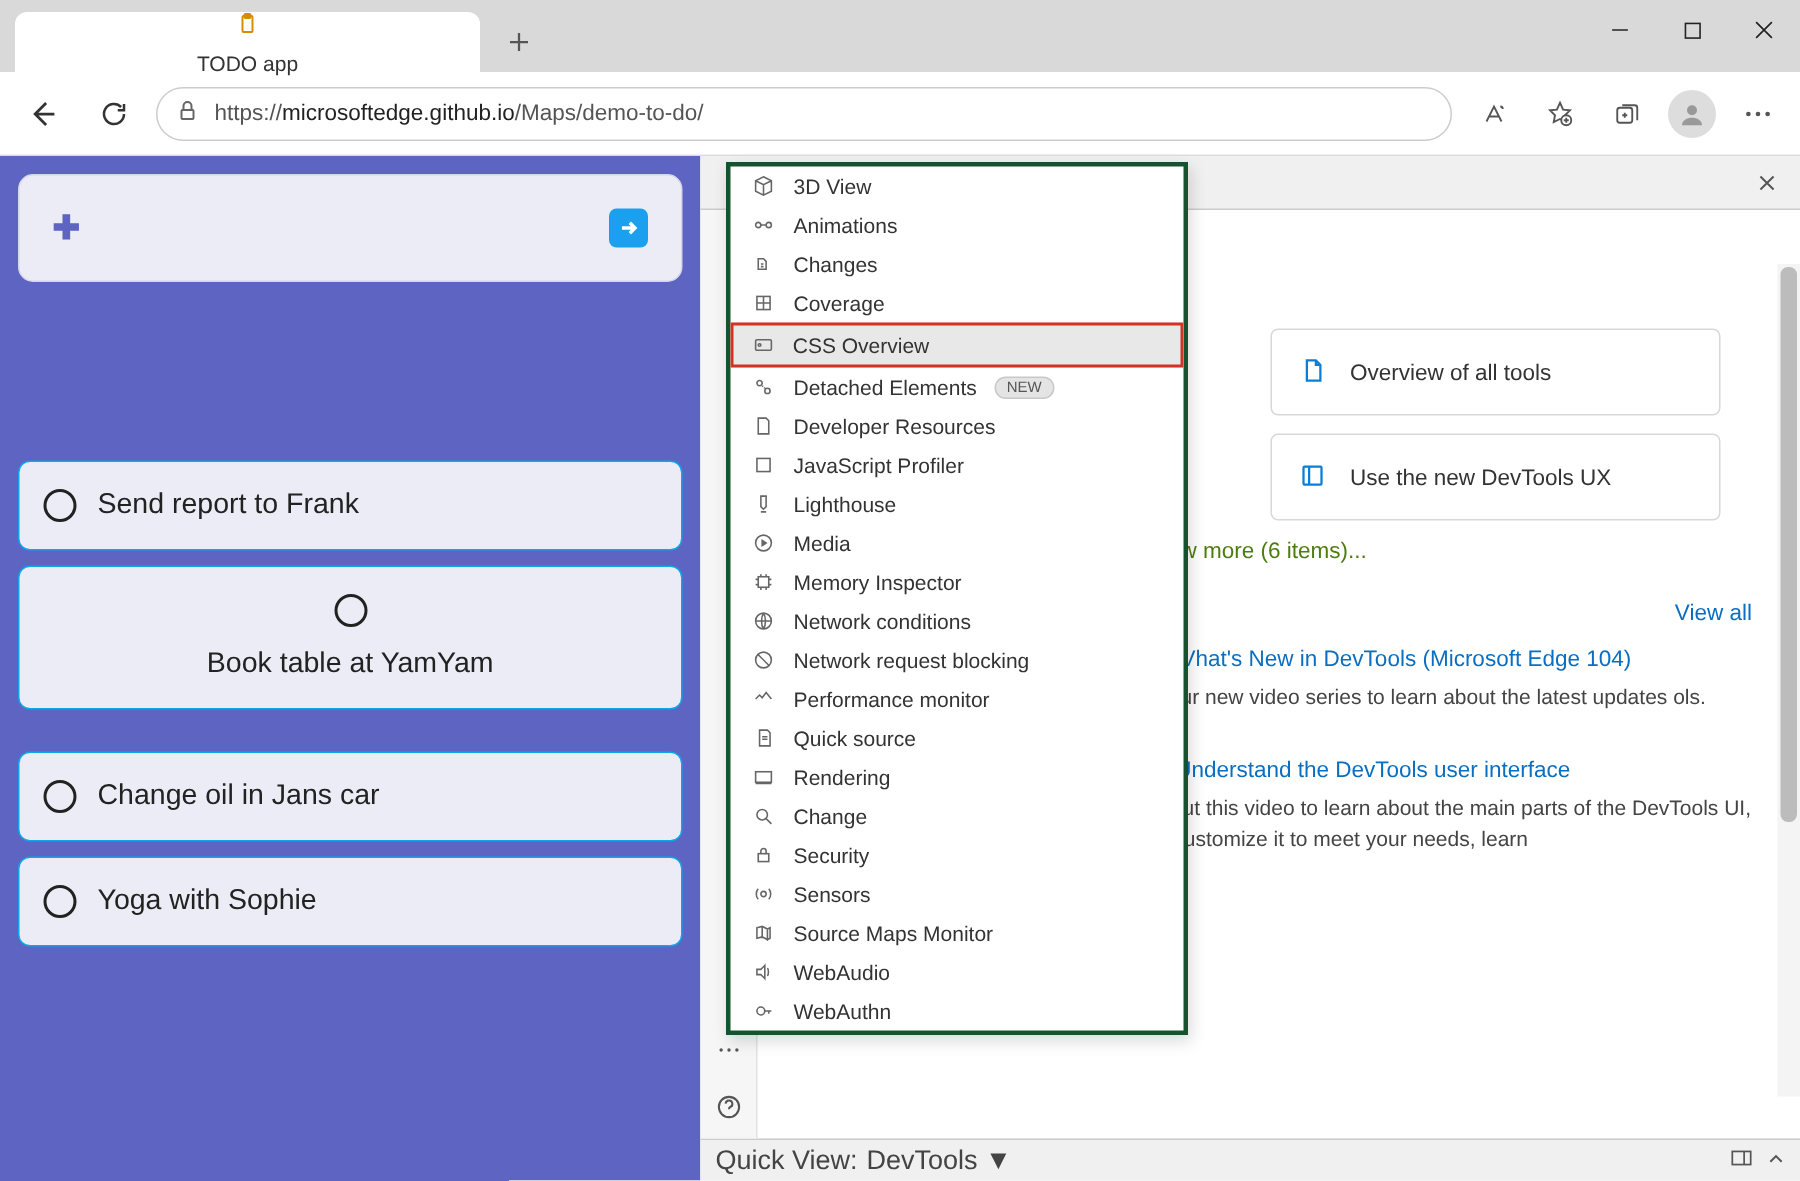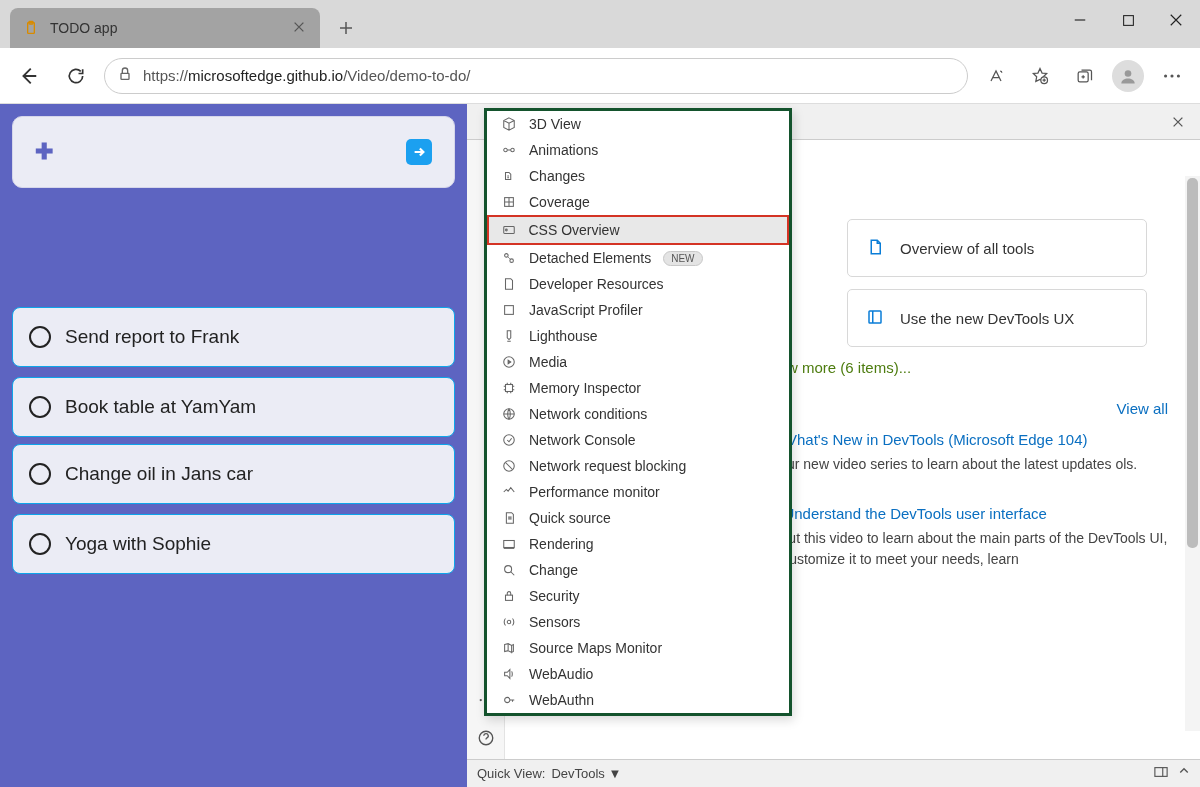--- a/index.html
+++ b/index.html
@@ -1,19 +1,19 @@
 <!DOCTYPE html>
 <html><head>
 <meta charset="utf-8">
 <style>
 * { margin: 0; padding: 0; box-sizing: border-box; font-family: 'Segoe UI', sans-serif; }
 body { width: 1200px; height: 787px; background: #e5e5e5; overflow: hidden; position: relative; }
 
 .titlebar { height: 48px; background: #d9d9d9; display: flex; align-items: flex-start; }
-.tab { margin-top: 8px; margin-left: 10px; background: #a3a3a3; width: 310px; height: 40px; border-radius: 8px 8px 0 0; display: flex; align-items: center; padding: 0 12px; gap: 10px; }
+.tab { margin-top: 8px; margin-left: 10px; background: #ffffff; width: 310px; height: 40px; border-radius: 8px 8px 0 0; display: flex; align-items: center; padding: 0 12px; gap: 10px; flex-direction: column; }
 .tab-icon { width: 18px; height: 18px; display: flex; align-items: center; justify-content: center; color: #d88b00; }
 .tab-title { flex: 1; font-size: 14px; color: #333; }
 .tab-close { width: 16px; height: 16px; cursor: pointer; color: #555; }
 .newtab { width: 32px; height: 32px; margin-top: 12px; margin-left: 10px; display: flex; align-items: center; justify-content: center; cursor: pointer; color: #555; }
 .win-controls { margin-left: auto; display: flex; }
 .win-btn { width: 48px; height: 40px; display: flex; align-items: center; justify-content: center; cursor: pointer; color: #222; }
 
 .addrbar { height: 56px; background: #fff; display: flex; align-items: center; padding: 0 8px; gap: 8px; border-bottom: 1px solid #ddd; }
 .nav-btn { width: 40px; height: 40px; display: flex; align-items: center; justify-content: center; cursor: pointer; color: #333; border-radius: 4px; }
 .url-field { flex: 1; height: 36px; border: 1px solid #ccc; border-radius: 18px; display: flex; align-items: center; padding: 0 12px; gap: 10px; background: #fff; color: #555; font-size: 15px; }
@@ -50,21 +50,21 @@
 .show-more { color: #4d7c0f; font-size: 15px; margin: 12px 0 24px 250px; cursor: pointer; }
 .view-all { color: #0a6fc1; font-size: 15px; text-align: right; cursor: pointer; margin-bottom: 14px; }
 .article-title { color: #0a6fc1; font-size: 15px; margin-bottom: 6px; cursor: pointer; margin-left: 250px; }
 .article-desc { color: #444; font-size: 14px; line-height: 1.5; margin-left: 250px; margin-bottom: 30px; }
 .article2 { display: flex; gap: 16px; margin-left: 4px; }
 .thumb { width: 180px; height: 68px; background: linear-gradient(135deg, #0a7dd7, #0496d4); border-radius: 4px; flex-shrink: 0; position: relative; }
 .thumb-av { width: 26px; height: 26px; border-radius: 50%; background: #f4c889; position: absolute; top: 8px; left: 12px; }
 .thumb-txt { position: absolute; bottom: 6px; left: 12px; color: #fff; font-size: 11px; font-weight: 600; }
 .article2-body { flex: 1; }
 
-.dt-footer { height: 28px; background: #f0f0f0; border-top: 1px solid #ccc; display: flex; align-items: center; padding: 0 10px; font-size: 13px; color: #444; gap: 6px; }
+.dt-footer { height: 28px; background: #f0f0f0; border-top: 1px solid #ccc; display: flex; align-items: center; padding: 0 10px; font-size: 18px; color: #444; gap: 6px; }
 .dt-footer-right { margin-left: auto; display: flex; gap: 10px; }
 
 .menu { position: absolute; left: 484px; top: 108px; width: 308px; background: #fff; border: 3px solid #14532d; box-shadow: 2px 4px 10px rgba(0,0,0,.15); z-index: 50; }
 .menu-item { display: flex; align-items: center; gap: 12px; padding: 5px 14px; font-size: 14px; color: #333; cursor: pointer; }
 .menu-ic { width: 16px; height: 16px; color: #666; display: flex; align-items: center; justify-content: center; }
 .menu-item.highlight { border: 2.5px solid #d43324; background: #e8e8e8; margin: 0; padding: 5px 11.5px; }
 .badge { background: #e4e4e4; border: 1px solid #c8c8c8; border-radius: 10px; font-size: 10px; padding: 1px 7px; color: #555; }
 
 .scrollbar-track { position: absolute; right: 0; top: 36px; bottom: 28px; width: 15px; background: #f4f4f4; }
 .scrollbar-thumb { position: absolute; right: 2px; top: 2px; width: 11px; height: 370px; background: #bcbcbc; border-radius: 5px; }
@@ -121,21 +121,21 @@
       <svg viewBox="0 0 24 24" width="20" height="20" fill="none" stroke="currentColor" stroke-width="2">
         <path d="M20 12a8 8 0 1 1-2.3-5.6M20 4v5h-5"></path>
       </svg>
     </div>
   <div class="url-field">
     <span><svg viewBox="0 0 24 24" width="16" height="16" fill="none" stroke="#666" stroke-width="2">
           <rect x="6" y="11" width="12" height="9" rx="1"></rect>
           <path d="M8 11V7a4 4 0 0 1 8 0v4"></path>
         </svg></span>
     <span>
-      <span>https://</span><span class="url-part-dark">microsoftedge.github.io</span><span>/Video/demo-to-do/</span>
+      <span>https://</span><span class="url-part-dark">microsoftedge.github.io</span><span>/Maps/demo-to-do/</span>
     </span>
   </div>
   <div class="tool-icons">
     <div class="tool-btn">
         <svg viewBox="0 0 24 24" width="20" height="20" fill="none" stroke="currentColor" stroke-width="1.5">
           <path d="M6 18l6-12 6 12M8 14h8"></path>
           <path d="M17 6c2 0 2 2 2 2"></path>
         </svg>
       </div>
     <div class="tool-btn">
@@ -179,21 +179,21 @@
             <path d="M3 8h10M9 4l4 4-4 4"></path>
           </svg>
       </span>
     </div>
     <div class="spacer-top"></div>
     <div id="todo-list">
         <div class="todo-item" style="margin-bottom: 10px;">
           <span class="todo-circle"></span>
           <span class="todo-text">Send report to Frank</span>
         </div>
-        <div class="todo-item" style="margin-bottom: 7px;">
+        <div class="todo-item" style="margin-bottom: 28px; flex-direction: column;">
           <span class="todo-circle"></span>
           <span class="todo-text">Book table at YamYam</span>
         </div>
         <div class="todo-item" style="margin-bottom: 10px;">
           <span class="todo-circle"></span>
           <span class="todo-text">Change oil in Jans car</span>
         </div>
         <div class="todo-item" style="margin-bottom: 10px;">
           <span class="todo-circle"></span>
           <span class="todo-text">Yoga with Sophie</span>
@@ -384,29 +384,20 @@
           <circle cx="8" cy="8" r="6"></circle>
           <path d="M2 8h12 M8 2c2 3 2 9 0 12 M8 2c-2 3-2 9 0 12"></path>
         </svg>
       </span>
       <span>Network conditions</span>
     </div>
     <div class="menu-item">
       <span class="menu-ic">
         <svg viewBox="0 0 16 16" width="14" height="14" fill="none" stroke="currentColor" stroke-width="1.2">
           <circle cx="8" cy="8" r="6"></circle>
-          <path d="M6 8l2 2 3-4"></path>
-        </svg>
-      </span>
-      <span>Network Console</span>
-    </div>
-    <div class="menu-item">
-      <span class="menu-ic">
-        <svg viewBox="0 0 16 16" width="14" height="14" fill="none" stroke="currentColor" stroke-width="1.2">
-          <circle cx="8" cy="8" r="6"></circle>
           <path d="M4 4l8 8"></path>
         </svg>
       </span>
       <span>Network request blocking</span>
     </div>
     <div class="menu-item">
       <span class="menu-ic">
         <svg viewBox="0 0 16 16" width="14" height="14" fill="none" stroke="currentColor" stroke-width="1.2">
           <path d="M2 8l3-3 2 2 3-4 4 5"></path>
         </svg>

